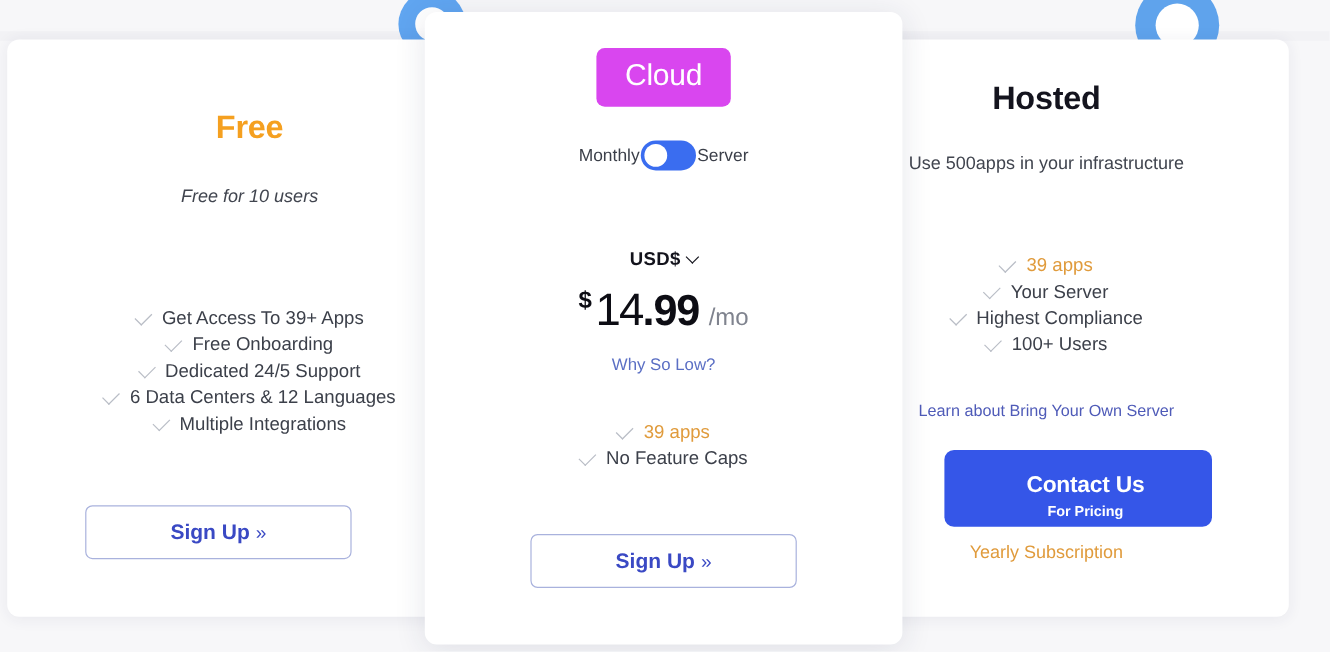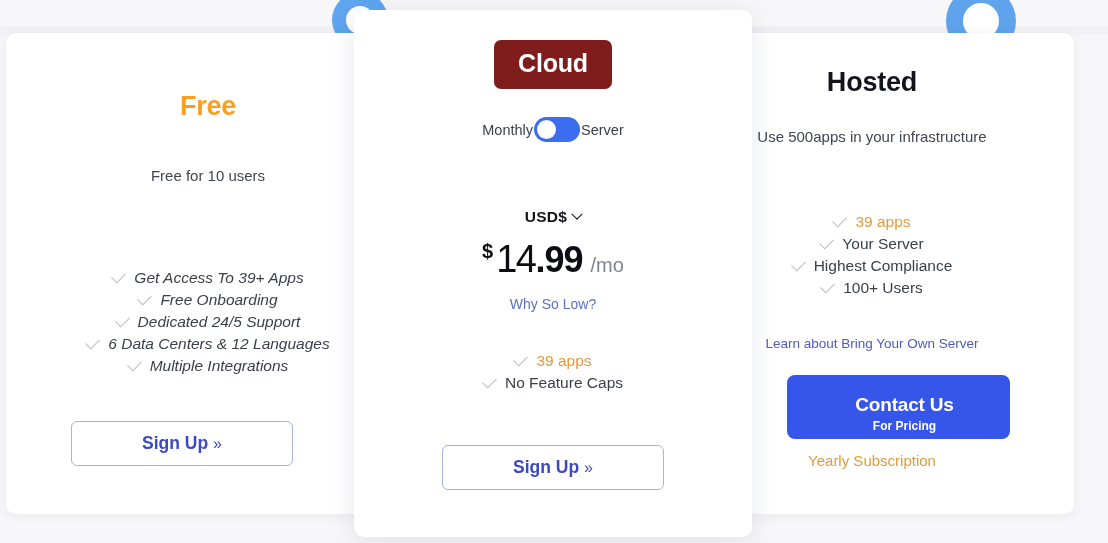--- a/index.html
+++ b/index.html
@@ -114,24 +114,24 @@
 
   .plan-sub {
     font-size: 15px;
     color: #41454f;
     line-height: 22px;
   }
 
   
   .cloud-badge {
     display: inline-block;
-    background: #7f1d1d;
+    background: #d946ef;
     color: #ffffff;
     font-size: 25px;
-    font-weight: bold;
+    font-weight: normal;
     border-radius: 7px;
     padding: 9px 24px 11px 24px;
     letter-spacing: -0.2px;
   }
 
   
   .toggle-row {
     display: flex;
     align-items: center;
     justify-content: center;
@@ -307,23 +307,23 @@
   <div class="band"></div>
   <div class="blob-left"></div>
   <div class="blob-right"></div>
 </div>
 
 <div class="card card-side card-free">
   <div class="inner">
 
     <div class="abs plan-title title-free" style="top:58px;">Free</div>
 
-    <div class="abs plan-sub" style="top:132px;">Free for 10 users</div>
-
-    <ul class="features abs" style="top:234px;font-style:italic;">
+    <div class="abs plan-sub" style="top:120px;font-style:italic;">Free for 10 users</div>
+
+    <ul class="features abs" style="top:222px;">
       <li>
         <span class="check"></span>
         <span>Get Access To 39+ Apps</span>
       </li>
       <li>
         <span class="check"></span>
         <span>Free Onboarding</span>
       </li>
       <li>
         <span class="check"></span>

